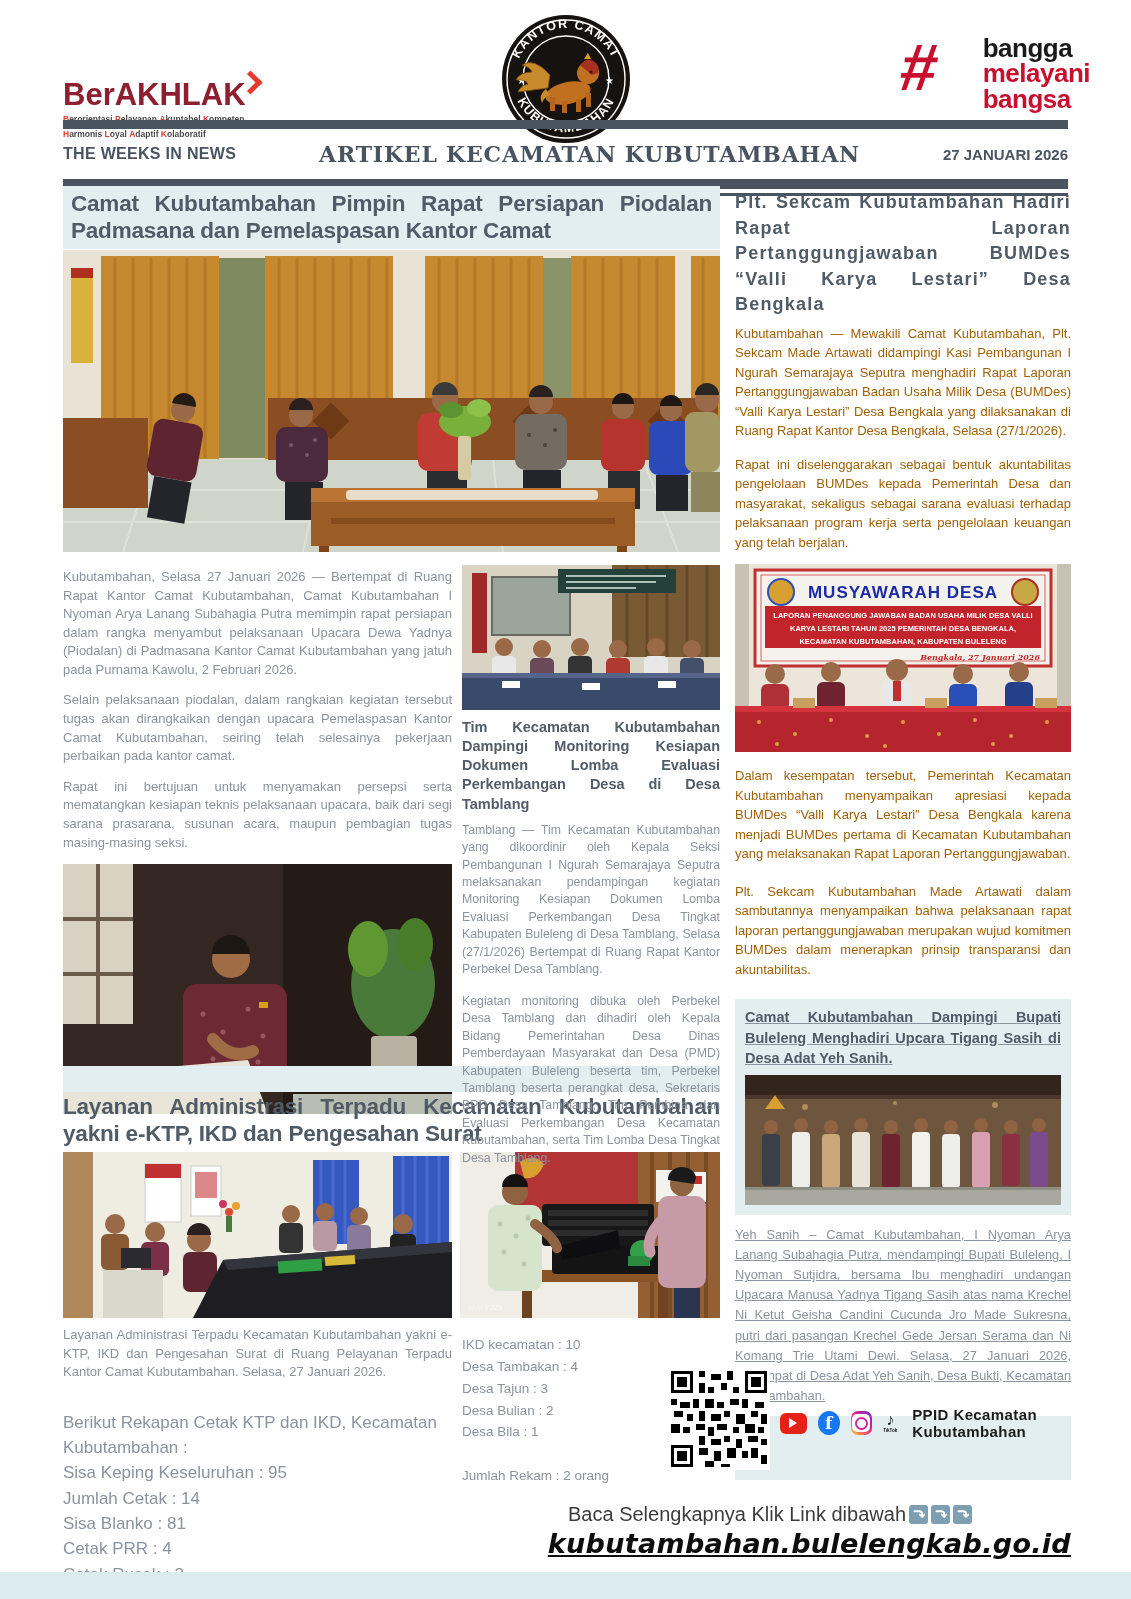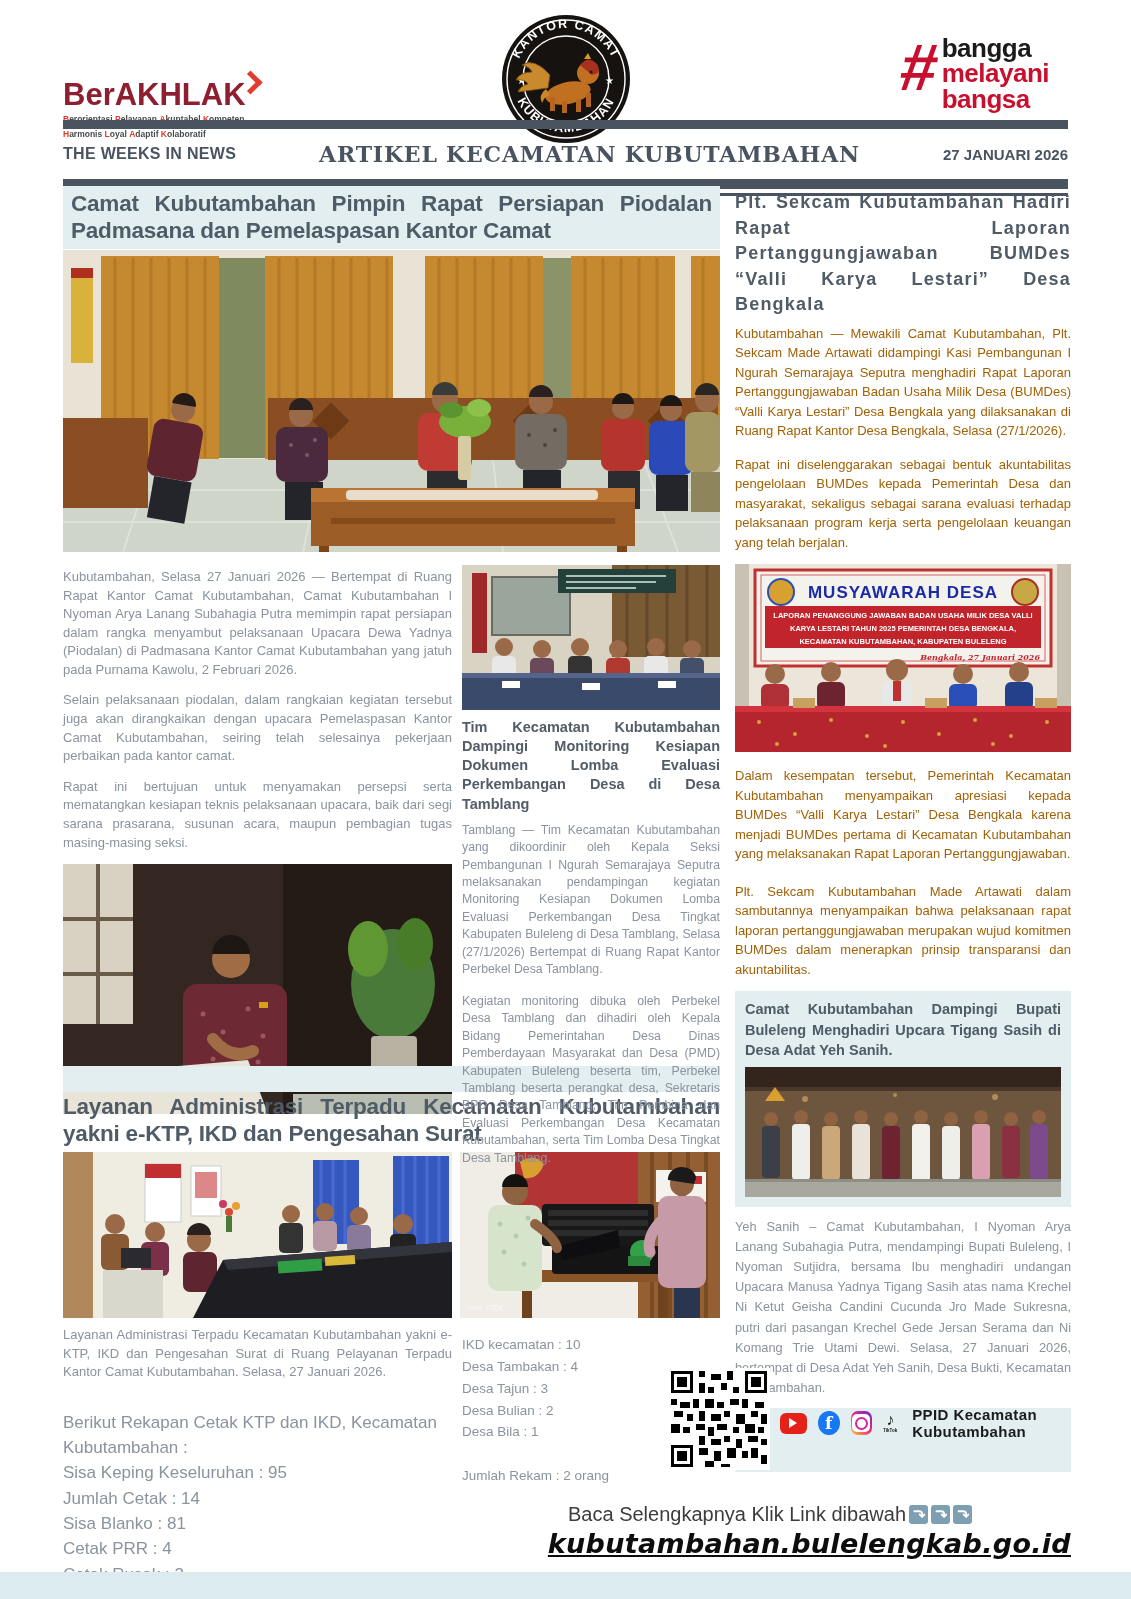--- a/index.html
+++ b/index.html
@@ -9,21 +9,21 @@
   .berakhlak{position:absolute;left:63px;top:42px;margin-top:32px;}
   .ba-title{font-size:31px;font-weight:bold;color:#8e1f30;letter-spacing:0;line-height:1;}
   .chev{display:inline-block;width:12px;height:12px;border-top:5px solid #e23c2e;border-right:5px solid #e23c2e;
         transform:rotate(45deg);margin-left:-4px;margin-bottom:14px;}
   .ba-tag{font-size:8.5px;color:#4a4a4a;font-weight:bold;line-height:1.45;margin-top:3px;}
   .fl{display:inline-block;}
   .fl::first-letter{color:#e23c2e;}
   .badge{position:absolute;left:500px;top:13px;width:132px;height:132px;}
   .bangga{position:absolute;left:901px;top:36px;display:flex;align-items:flex-start;}
   .bangga-hash{font-size:66px;font-weight:bold;color:#c8102e;line-height:0.95;transform:skewX(-8deg);margin-right:4px;}
-  .bangga-col{display:flex;flex-direction:column;font-weight:bold;font-size:26px;line-height:0.98;letter-spacing:-0.5px;}
+  .bangga-col{display:flex;flex-direction:column;font-weight:bold;font-size:26px;line-height:0.98;letter-spacing:-0.5px;margin-left:41px;}
   .bangga-1{color:#1a1a1a;} .bangga-2,.bangga-3{color:#c8102e;}
   
   .masthead{position:absolute;left:63px;top:120px;width:1005px;}
   .bar-a{height:9px;background:#4a5461;}
   .mast-row{display:flex;align-items:center;justify-content:space-between;height:50px;color:#4a5461;}
   .mast-left{font-size:16px;font-weight:bold;letter-spacing:0.3px;}
   .mast-center{font-family:"DejaVu Serif",serif;font-size:22px;font-weight:bold;letter-spacing:0.8px;}
   .mast-right{font-size:15px;font-weight:bold;}
   .bar-b{height:10px;background:#4a5461;}
   .bar-c{height:3px;background:#4a5461;margin-top:4px;}
@@ -49,21 +49,21 @@
   .stat-line{font-size:17px;line-height:1.49;color:#8b939e;}
   .rekap-gap{height:16px;}
   .ikdCol{position:absolute;left:399px;top:1148px;width:258px;}
   .ikd-line{font-size:13.5px;line-height:1.62;color:#8b939e;}
   .rekam{margin-top:22px;}
   
   .r-headline{font-size:18px;font-weight:bold;color:#4f5b66;line-height:1.42;letter-spacing:1.2px;text-align:justify;}
   .r-p{font-size:13px;line-height:1.5;text-align:justify;color:#a16207;margin:0;}
   .mt6{margin-top:6px;} .mt14{margin-top:14px;} .mt18{margin-top:18px;}
   .photo4{width:336px;height:188px;display:block;margin-top:12px;}
-  .card{margin-top:12px;}
+  .card{margin-top:20px;text-decoration:underline;}
   .card-band-t{background:#e2eef0;padding:8px 10px 10px 10px;}
   .card-headline{font-size:14.5px;font-weight:bold;color:#4f5b66;line-height:1.4;text-align:justify;}
   .photo5{width:316px;height:130px;display:block;margin-top:7px;}
   .card-p{font-size:12.8px;line-height:1.57;text-align:justify;color:#8b939e;margin-top:10px;}
   .card-band-b{background:#e2eef0;height:64px;margin-top:10px;}
   
   .qr{position:absolute;left:668px;top:1368px;width:102px;height:102px;}
   .social{position:absolute;left:780px;top:1406px;display:flex;align-items:center;gap:11px;}
   .yt{width:30px;height:21px;background:#e62117;border-radius:6px;display:flex;align-items:center;justify-content:center;}
   .yt-tri{width:0;height:0;border-left:8px solid #fff;border-top:5px solid transparent;border-bottom:5px solid transparent;}
@@ -231,21 +231,21 @@
       <rect x="248" y="238" width="324" height="14" fill="#b97434"></rect>
       <rect x="248" y="252" width="324" height="44" fill="#9c5c25"></rect>
       <rect x="283" y="240" width="252" height="10" rx="4" fill="#ece6d8" opacity="0.92"></rect>
       <rect x="256" y="296" width="10" height="6" fill="#7c4418"></rect>
         <rect x="554" y="296" width="10" height="6" fill="#7c4418"></rect>
       <rect x="268" y="268" width="284" height="6" fill="#7c4418" opacity="0.7"></rect>
     </svg>
 
     <div class="colL">
       <p class="body-p">Kubutambahan, Selasa 27 Januari 2026 — Bertempat di Ruang Rapat Kantor Camat Kubutambahan, Camat Kubutambahan I Nyoman Arya Lanang Subahagia Putra memimpin rapat persiapan dalam rangka menyambut pelaksanaan Upacara Dewa Yadnya (Piodalan) di Padmasana Kantor Camat Kubutambahan yang jatuh pada Purnama Kawolu, 2 Februari 2026.</p>
-      <p class="body-p">Selain pelaksanaan piodalan, dalam rangkaian kegiatan tersebut juga akan dirangkaikan dengan upacara Pemelaspasan Kantor Camat Kubutambahan, seiring telah selesainya pekerjaan perbaikan pada kantor camat.</p>
+      <p class="body-p">Selain pelaksanaan piodalan, dalam rangkaian kegiatan tersebut tugas akan dirangkaikan dengan upacara Pemelaspasan Kantor Camat Kubutambahan, seiring telah selesainya pekerjaan perbaikan pada kantor camat.</p>
       <p class="body-p">Rapat ini bertujuan untuk menyamakan persepsi serta mematangkan kesiapan teknis pelaksanaan upacara, baik dari segi sarana prasarana, susunan acara, maupun pembagian tugas masing-masing seksi.</p>
 
       <svg class="photo3" viewBox="0 0 389 250">
         <rect width="389" height="250" fill="#342621"></rect>
         <rect x="220" y="0" width="169" height="250" fill="#241a16"></rect>
         <rect x="0" y="0" width="70" height="160" fill="#d9d2c2"></rect>
         <g stroke="#6a5a4a" stroke-width="4">
             <path d="M35,0 v160 M0,55 h70 M0,110 h70"></path>
           </g>
         <ellipse cx="330" cy="120" rx="42" ry="55" fill="#4a7a3a"></ellipse>

